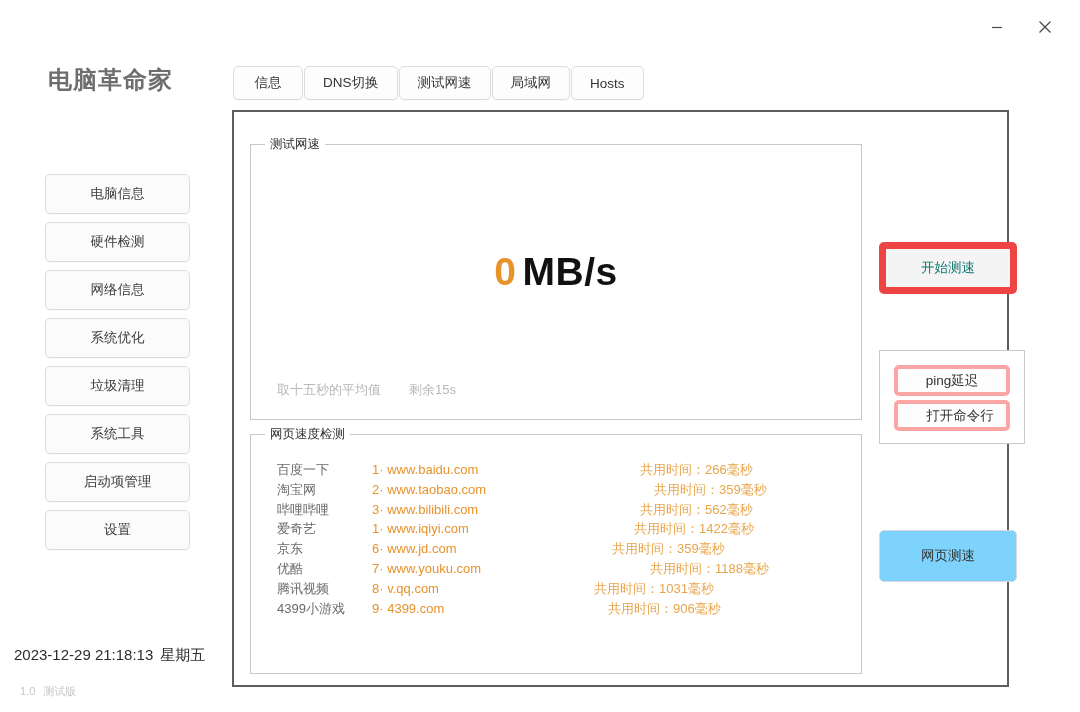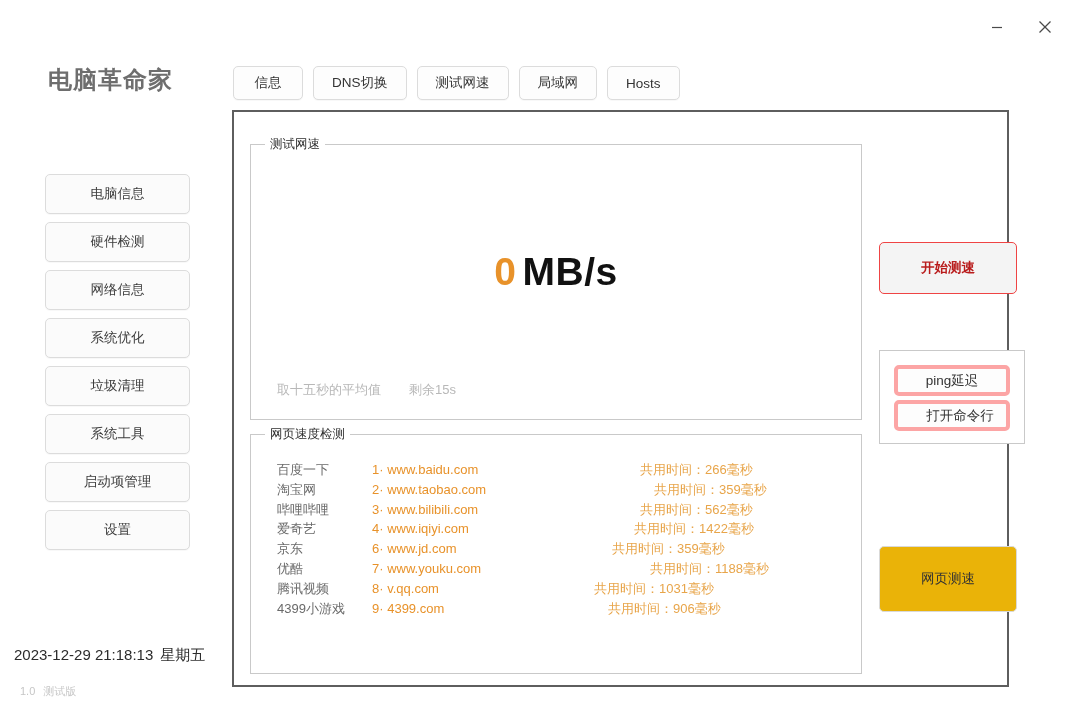--- a/index.html
+++ b/index.html
@@ -78,21 +78,21 @@
     box-shadow: 0 1px 1px rgba(0,0,0,0.03);
     padding: 0;
   }
 
   
   .tabbar {
     position: absolute;
     left: 233px;
     top: 66px;
     display: flex;
-    gap: 10px;
+    gap: 1px;
     z-index: 12;
   }
   .tab {
     height: 34px;
     min-width: 70px;
     padding: 0 18px;
     background: #fdfdfd;
     border: 1px solid #dcdcdc;
     border-radius: 5px;
     font-family: "Liberation Sans", "DejaVu Sans", sans-serif;
@@ -180,31 +180,30 @@
   }
 
   
   .btn-start {
     position: absolute;
     left: 645px;
     top: 130px;
     width: 138px;
     height: 52px;
     background: #f4f4f4;
-    border: 1px solid #ef4444;
+    border: 7px solid #ef4444;
     border-radius: 5px;
     font-family: "Liberation Sans", "DejaVu Sans", sans-serif;
     font-size: 13.5px;
-    color: #b91c1c;
+    color: #0f766e;
     cursor: default;
     display: flex;
     align-items: center;
     justify-content: center;
     padding: 0;
-    font-weight: bold;
   }
 
   .tool-btn {
     display: block;
     width: 116px;
     height: 31px;
     margin: 0 auto;
     background: #fdfdfd;
     border: 4px solid #fca5a5;
     border-radius: 5px;
@@ -213,24 +212,24 @@
     color: #333333;
     cursor: pointer;
     padding: 0;
   }
   #btn-ping { position: absolute; left: 14px; top: 14px; }
   #btn-cmd  { position: absolute; left: 14px; top: 49px; padding-left: 16px; }
 
   .btn-webtest {
     position: absolute;
     left: 645px;
-    top: 434px;
+    top: 418px;
     width: 138px;
-    height: 66px;
-    background: #eab308;
+    height: 52px;
+    background: #7dd3fc;
     border: 1px solid #d9d9d9;
     border-radius: 5px;
     font-family: "Liberation Sans", "DejaVu Sans", sans-serif;
     font-size: 13.5px;
     color: #333333;
     cursor: pointer;
     display: flex;
     align-items: center;
     justify-content: center;
     padding: 0;
@@ -364,21 +363,21 @@
           <span class="site-url">2· www.taobao.com</span>
           <span class="site-time" style="margin-left: 132px;">共用时间：359毫秒</span>
         </div>
         <div class="site-row">
           <span class="site-name">哔哩哔哩</span>
           <span class="site-url">3· www.bilibili.com</span>
           <span class="site-time" style="margin-left: 118px;">共用时间：562毫秒</span>
         </div>
         <div class="site-row">
           <span class="site-name">爱奇艺</span>
-          <span class="site-url">4· www.iqiyi.com</span>
+          <span class="site-url">1· www.iqiyi.com</span>
           <span class="site-time" style="margin-left: 112px;">共用时间：1422毫秒</span>
         </div>
         <div class="site-row">
           <span class="site-name">京东</span>
           <span class="site-url">6· www.jd.com</span>
           <span class="site-time" style="margin-left: 90px;">共用时间：359毫秒</span>
         </div>
         <div class="site-row">
           <span class="site-name">优酷</span>
           <span class="site-url">7· www.youku.com</span>

